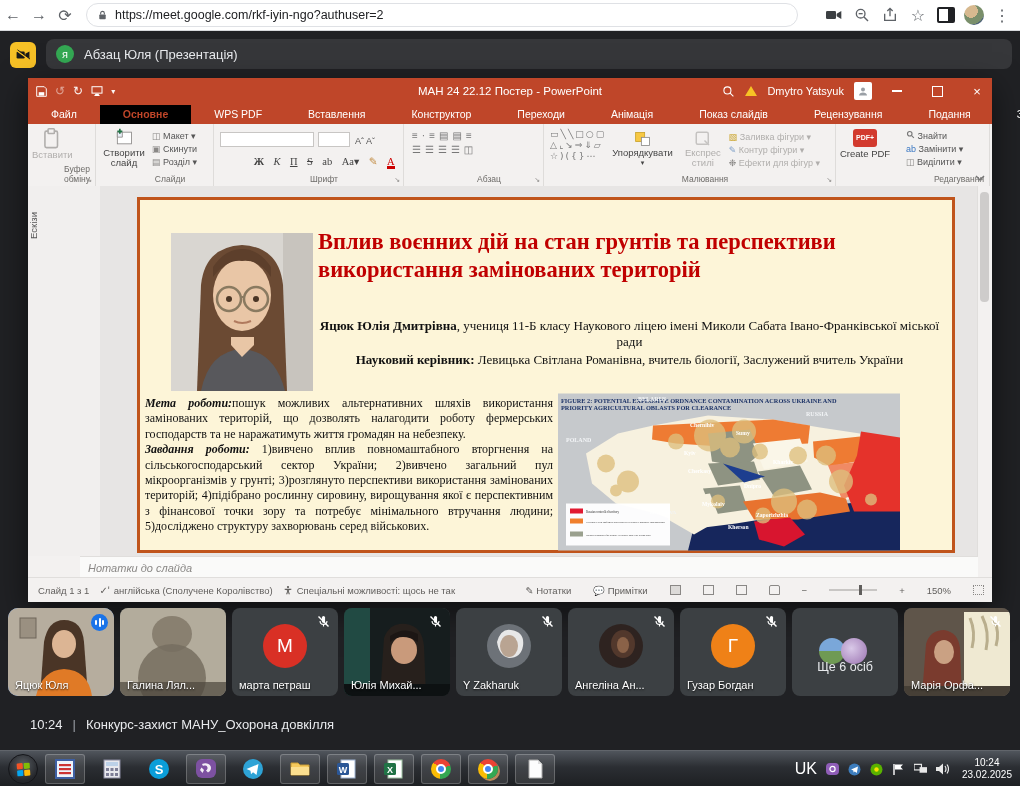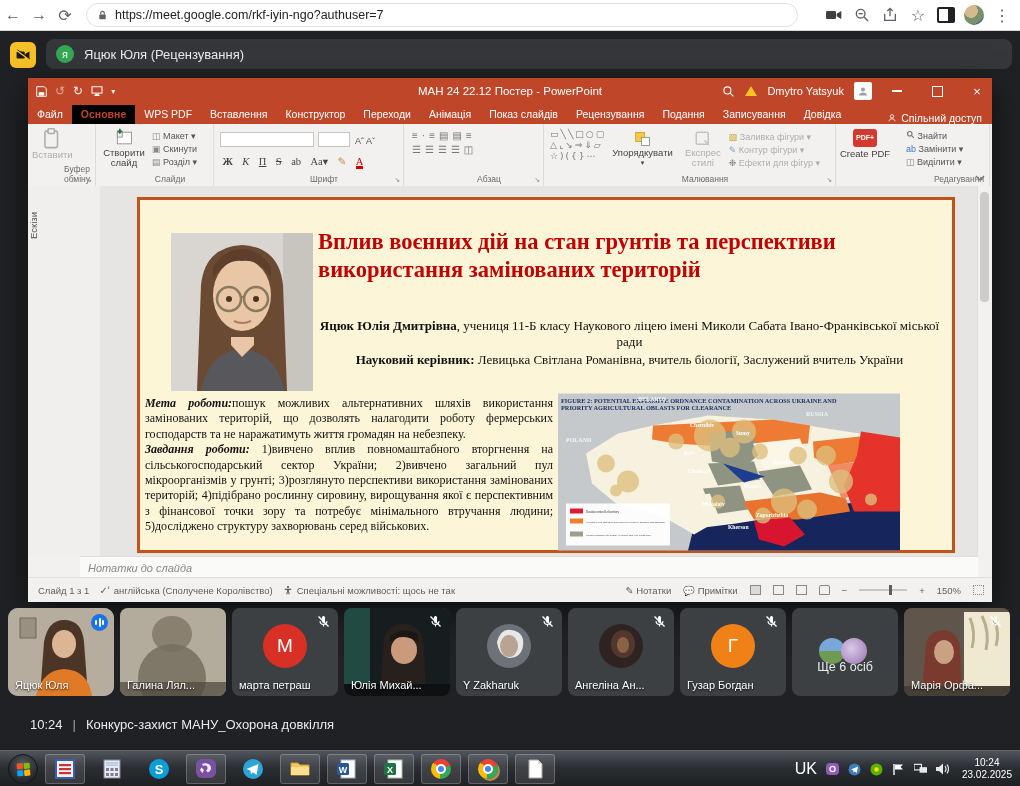--- a/index.html
+++ b/index.html
@@ -41,21 +41,21 @@
   .pt-right{margin-left:auto;display:flex;align-items:center;gap:10px;margin-right:0;z-index:2;}
   .warn{width:0;height:0;border-left:6px solid transparent;border-right:6px solid transparent;
         border-bottom:10px solid #f7c325;position:relative;}
   .user-av{width:18px;height:18px;background:#fff;border-radius:2px;display:flex;align-items:center;justify-content:center;}
   .winbtn{width:30px;height:26px;display:flex;align-items:center;justify-content:center;font-size:13px;}
   .rest-ic{width:9px;height:9px;border:1.4px solid #fff;}
   .min-ic{width:10px;height:1.6px;background:#fff;}
 
   .ppt-tabs{position:absolute;left:0;top:26px;right:0;height:20px;background:#bf4629;display:flex;
             align-items:flex-end;color:#fff;}
-  .ptab{font-size:10.5px;padding:3px 9px 4px;white-space:nowrap;cursor:pointer;}
+  .ptab{font-size:10.5px;padding:3px 23px 4px;white-space:nowrap;cursor:pointer;}
   .ptab.sel{background:#000000;color:#bf4629;font-weight:bold;}
   .share-btn{margin-left:auto;margin-right:10px;font-size:10.5px;display:flex;align-items:center;gap:4px;}
 
   .ribbon{position:absolute;left:0;top:46px;right:0;height:62px;background:#f3f1f0;
           border-bottom:1px solid #d3d1cf;display:flex;}
   .rg{position:relative;height:100%;border-right:1px solid #dedcda;box-sizing:border-box;flex:none;}
   .rg .glabel{position:absolute;bottom:2px;left:0;right:0;text-align:center;font-size:8.5px;color:#6d6b68;margin-left:31px;}
   .launch{position:absolute;bottom:2px;right:3px;font-size:7px;color:#8a8886;}
   .bigbtn{display:inline-flex;flex-direction:column;align-items:center;font-size:9.5px;color:#444;
           padding:4px 4px 0;text-align:center;line-height:10px;}
@@ -91,21 +91,21 @@
   .s-body .lead{font-weight:bold;font-style:italic;}
   .s-map{position:absolute;left:418px;top:193px;width:342px;height:158px;}
 
   .notesbar{position:absolute;left:52px;top:478px;right:14px;height:22px;background:#fafaf9;
             border-top:1px solid #e0dedc;display:flex;align-items:center;padding-left:8px;box-sizing:border-box;}
   .notesbar span{font-size:11px;color:#8a8886;font-style:italic;}
 
   .statusbar{position:absolute;left:0;bottom:0;right:0;height:24px;background:#f3f1f0;border-top:1px solid #e0dedc;
              display:flex;align-items:center;font-size:9.5px;color:#605e5c;}
   .statusbar .sep{width:10px;}
-  .sb-right{margin-left:auto;display:flex;align-items:center;gap:12px;padding-right:8px;}
+  .sb-right{margin-left:auto;display:flex;align-items:center;gap:22px;padding-right:8px;}
   .viewic{width:11px;height:10px;border:1px solid #8a8886;display:inline-block;box-sizing:border-box;}
   .ztrack{width:48px;height:2px;background:#c8c6c4;position:relative;}
   .zthumb{position:absolute;left:30px;top:-4px;width:3px;height:10px;background:#605e5c;}
 
   
   .tiles{position:absolute;left:8px;top:608px;width:1004px;height:88px;display:flex;gap:6px;}
   .tile{position:relative;width:106px;height:88px;flex:none;border-radius:8px;background:#3c4043;overflow:hidden;}
   .tile.speaking{box-shadow:0 0 0 3px #7baaf7 inset;border-radius:10px;}
   .tname{position:absolute;left:7px;bottom:5px;font-size:11px;color:#fff;text-shadow:0 1px 2px rgba(0,0,0,.9);white-space:nowrap;}
   .micoff{position:absolute;top:6px;right:7px;width:15px;height:15px;}
@@ -154,21 +154,21 @@
 
   <div class="browser">
     <div class="nav-ic">←</div>
     <div class="nav-ic">→</div>
     <div class="nav-ic">⟳</div>
     <div class="urlpill">
       <svg width="11" height="13" viewBox="0 0 24 24" style="margin-right:7px;">
         <rect x="5" y="10" width="14" height="10" rx="1.5" fill="#5f6368"></rect>
         <path d="M8 10V7a4 4 0 0 1 8 0v3" fill="none" stroke="#5f6368" stroke-width="2.4"></path>
       </svg>
-      <span>https://meet.google.com/rkf-iyin-ngo?authuser=7</span>
+      <span>https://meet.google.com/rkf-iyin-ngo?authuser=2</span>
     </div>
     <div class="b-right">
       <div class="nav-ic">
         <svg width="16" height="12" viewBox="0 0 24 16">
             <rect x="0" y="2" width="15" height="12" rx="2" fill="#3c4043"></rect>
             <path d="M16 6l7-4v12l-7-4z" fill="#3c4043"></path>
           </svg>
       </div>
       <div class="nav-ic">
         <svg width="16" height="16" viewBox="0 0 24 24">
@@ -195,21 +195,21 @@
   <div class="banner-tile">
     <svg width="14" height="12" viewBox="0 0 24 18">
       <rect x="1" y="3" width="14" height="12" rx="2" fill="#1a1a1a"></rect>
         <path d="M16 7l7-4v12l-7-4z" fill="#1a1a1a"></path>
       <line x1="1" y1="1" x2="23" y2="17" stroke="#f6c026" stroke-width="2.4"></line>
         <line x1="2.5" y1="0" x2="24" y2="16" stroke="#1a1a1a" stroke-width="1.6"></line>
     </svg>
   </div>
   <div class="banner-pill">
     <span class="banner-av">я</span>
-    <span class="lbl">Яцюк Юля (Рецензування)</span>
+    <span class="lbl">Абзац Юля (Презентація)</span>
   </div>
 
   <div class="ppt">
 
     <div class="ppt-title">
       <div class="qat">
         <svg width="11" height="11" viewBox="0 0 16 16">
             <path d="M1 1h11l3 3v11H1z" fill="none" stroke="#fff" stroke-width="1.4"></path>
             <rect x="4" y="9" width="8" height="5" fill="#fff"></rect>
           </svg>
@@ -297,21 +297,21 @@
         </div>
         <span class="glabel">Слайди</span>
       </div>
 
       <div class="rg" style="width:190px">
         <div style="padding:6px 6px 2px;">
           <span class="fbox" style="width:92px"></span>
           <span class="fbox" style="width:30px"></span>
           <span style="font-size:9px;color:#555;"> Aˆ Aˇ</span>
         </div>
-        <div style="padding:1px 6px;">
+        <div style="padding:1px 6px;text-align:right;">
           <span class="fbtn" style="font-weight:bold">Ж</span>
           <span class="fbtn" style="font-style:italic">К</span>
           <span class="fbtn" style="text-decoration:underline">П</span>
           <span class="fbtn" style="text-decoration:line-through">S</span>
           <span class="fbtn gico">ab</span>
           <span class="fbtn gico">Aa▾</span>
           <span class="fbtn" style="color:#c18a3f">✎</span>
           <span class="fbtn" style="color:#c00;border-bottom:3px solid #c00;line-height:9px;">A</span>
         </div>
         <span class="glabel">Шрифт</span>

